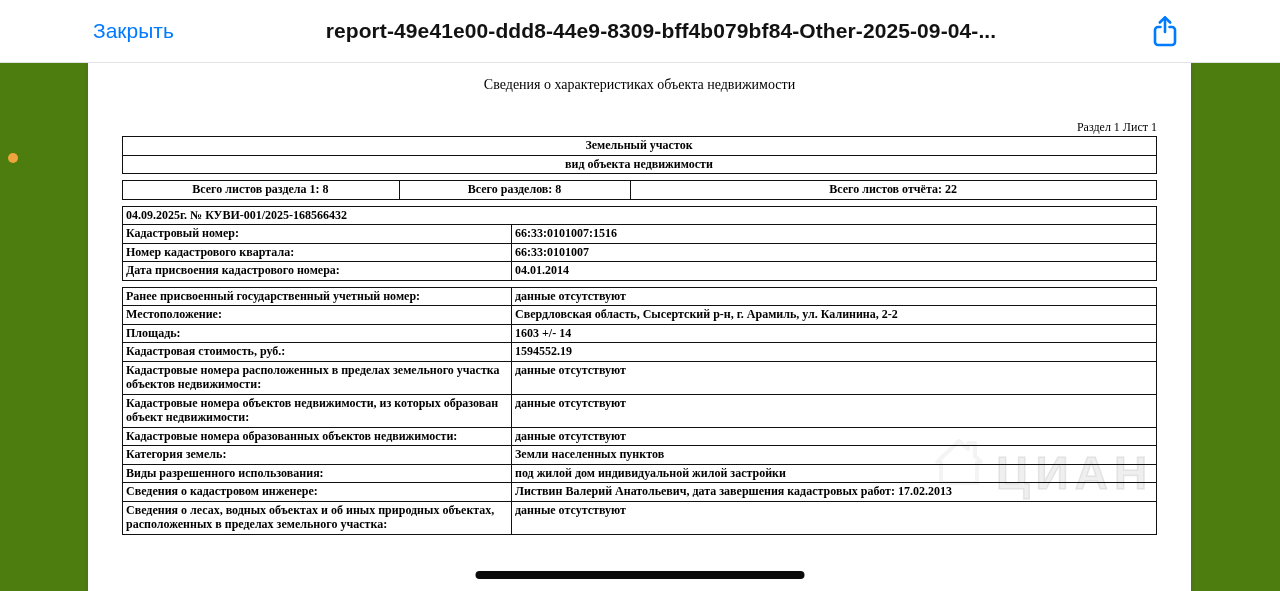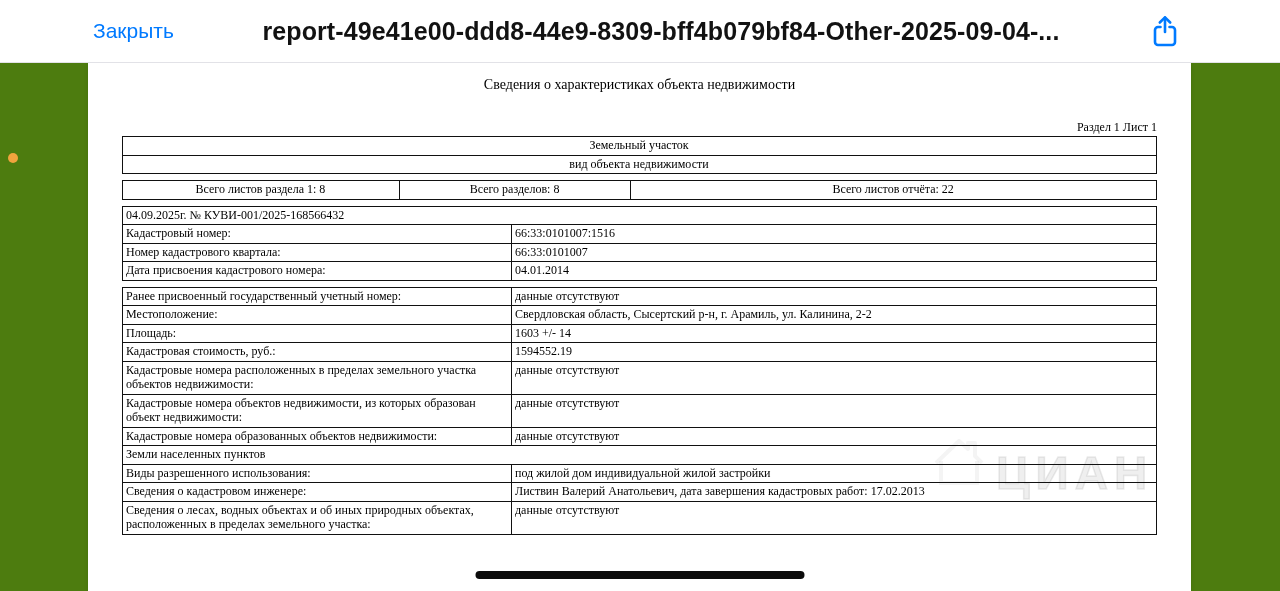--- a/index.html
+++ b/index.html
@@ -14,21 +14,21 @@
     background: #ffffff; border-bottom: 1px solid #e2e2e7;
     display: flex; align-items: center; z-index: 30;
   }
   .close-btn {
     margin-left: 93px; background: none; border: none; cursor: pointer;
     font-family: "Liberation Sans", sans-serif;
     font-size: 21px; color: #007aff; white-space: nowrap; padding: 0;
   }
   .nav-title {
     flex: 1; margin: 0 14px; overflow: hidden; white-space: nowrap;
-    font-size: 25px; font-weight: 600; color: #121212; text-align: center;
+    font-size: 21px; font-weight: 600; color: #121212; text-align: center;
     letter-spacing: 0.1px;
   }
   .share-btn {
     margin-right: 98px; background: none; border: none; cursor: pointer;
     width: 34px; height: 36px; display: flex; align-items: center; justify-content: center; padding: 0;
   }
 
   
   .content { position: absolute; top: 63px; left: 0; width: 1280px; height: 528px; }
   .orange-dot {
@@ -43,21 +43,21 @@
   }
 
   .doc-title { padding-top: 15px; text-align: center; font-size: 14px; line-height: 14px; position: relative; z-index: 2; }
   .section-label { margin: 28px 34px 2px 0; text-align: right; font-size: 12px; line-height: 14px; position: relative; z-index: 2; }
 
   
   .tbl { margin: 0 34px; border: 1.6px solid #111; position: relative; z-index: 2; background: transparent; }
   .tbl + .tbl { margin-top: 6px; }
   .trow { display: flex; align-items: stretch; border-top: 1.3px solid #111; min-height: 17px; }
   .trow:first-child { border-top: none; }
-  .trow > div { font-size: 12px; line-height: 14.5px; padding: 1px 4px 2px 3px; }
+  .trow > div { font-size: 12px; line-height: 14.5px; padding: 1px 4px 2px 3px; font-weight: bold; }
   .c-center { justify-content: center; }
   .c-center > div { text-align: center; width: 100%; }
   .lbl { flex: 0 0 389px; border-right: 1.3px solid #111; }
   .val { flex: 1; }
   .full { width: 100%; }
   .sheet-cell { border-right: 1.3px solid #111; display: flex; align-items: center; justify-content: center; text-align: center; }
   .sheet-cell:last-child { border-right: none; }
   .sc1 { flex: 0 0 23.8%; } .sc2 { flex: 0 0 26.8%; } .sc3 { flex: 0 0 22.4%; } .sc4 { flex: 1; }
 
   
@@ -173,20 +173,21 @@
         </div>
         <div class="trow">
           <div class="lbl">Кадастровые номера объектов недвижимости, из которых образован объект недвижимости:</div>
           <div class="val">данные отсутствуют</div>
         </div>
         <div class="trow">
           <div class="lbl">Кадастровые номера образованных объектов недвижимости:</div>
           <div class="val">данные отсутствуют</div>
         </div>
         <div class="trow">
+          <div class="lbl">Категория земель:</div>
           <div class="val">Земли населенных пунктов</div>
         </div>
         <div class="trow">
           <div class="lbl">Виды разрешенного использования:</div>
           <div class="val">под жилой дом индивидуальной жилой застройки</div>
         </div>
         <div class="trow">
           <div class="lbl">Сведения о кадастровом инженере:</div>
           <div class="val">Листвин Валерий Анатольевич, дата завершения кадастровых работ: 17.02.2013</div>
         </div>

